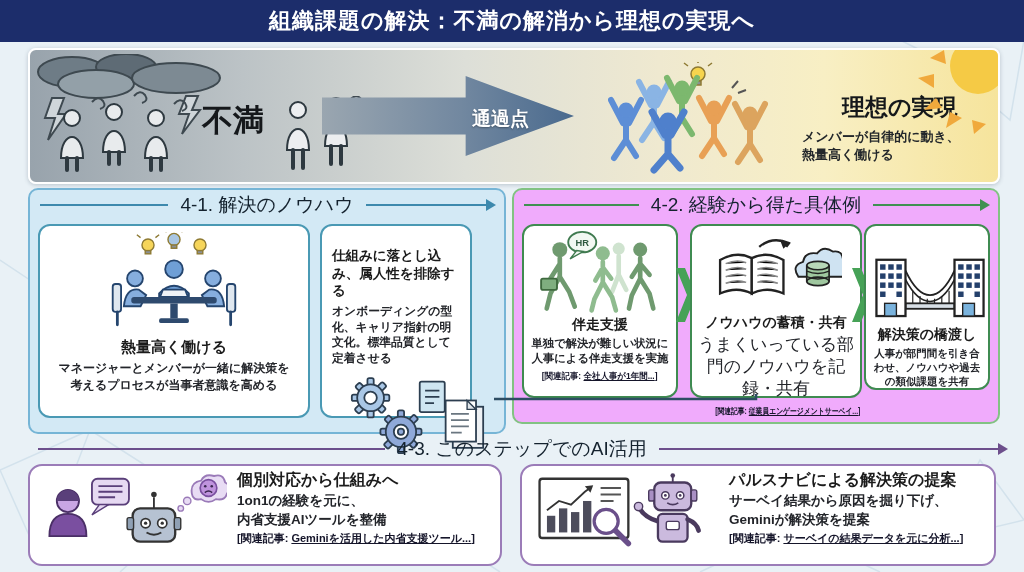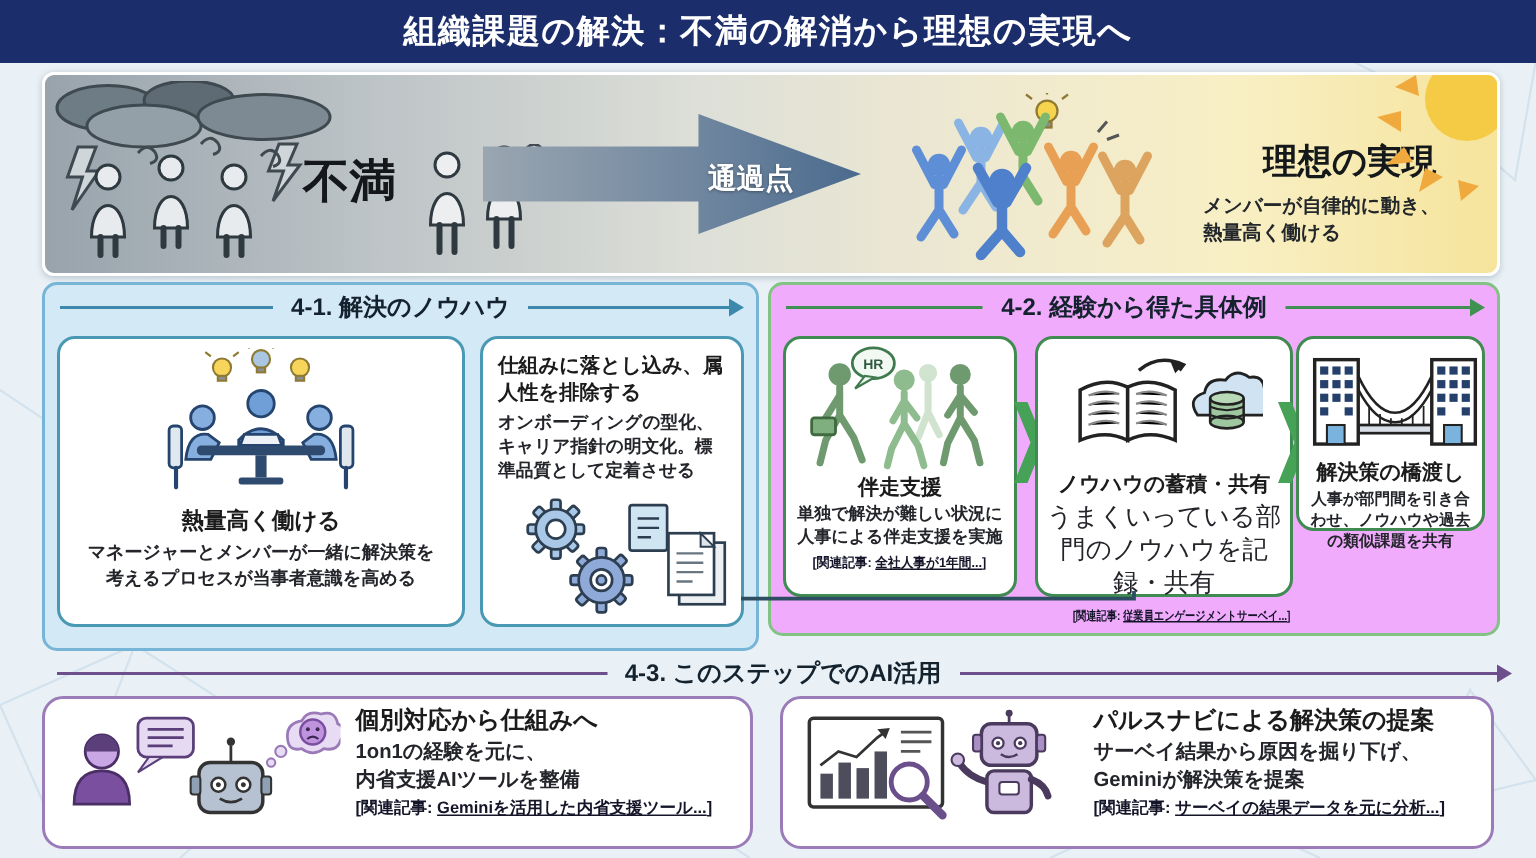--- a/index.html
+++ b/index.html
@@ -22,21 +22,21 @@
   .waypoint{position:absolute;left:408px;top:56px;width:125px;text-align:center;
           color:#fff;font-size:19px;font-weight:bold;text-shadow:0 1px 2px rgba(0,0,0,.35);}
   .goal{position:absolute;left:772px;top:42px;width:200px;}
   .goal .t{font-size:23px;font-weight:bold;color:#15181b;margin-left:40px;}
   .goal .s{margin-top:5px;width:168px;font-size:13px;font-weight:bold;line-height:1.35;color:#23272b;}
   
   .sec{position:absolute;border-radius:10px;z-index:2;}
   .sec41{left:28px;top:188px;width:474px;height:242px;background:#d3e9f5;border:2px solid #76b5d6;}
   .sec42{left:512px;top:188px;width:484px;height:232px;background:#f0abfc;border:2px solid #82c283;}
   .sec-header{display:flex;align-items:center;height:30px;padding:0 10px;}
-  .sec-header .htitle{margin:0 12px;font-size:16px;font-weight:bold;color:#14222e;white-space:nowrap;}
+  .sec-header .htitle{margin:0 12px;font-size:19px;font-weight:normal;color:#14222e;white-space:nowrap;}
   .hline{position:relative;flex:1;height:2.5px;background:var(--c);}
   .hline.harrow::after{content:"";position:absolute;right:-2px;top:50%;transform:translateY(-50%);
       border-left:10px solid var(--c);border-top:6px solid transparent;border-bottom:6px solid transparent;}
   .wbox{position:absolute;background:#fff;border-radius:12px;box-sizing:border-box;text-align:center;}
   .b41{border:2px solid #4a99b4;}
   .b42{border:2px solid #3f8b51;}
   .bt{font-weight:bold;}
   .chev{position:absolute;width:20px;height:54px;background:#46a257;
         clip-path:polygon(0 0,45% 0,100% 50%,45% 100%,0 100%,55% 50%);}
   .link-line{font-weight:bold;color:#15152a;display:inline-block;}
@@ -196,21 +196,21 @@
       <rect x="34" y="70" width="92" height="7" rx="3" fill="#2e4a6e"></rect>
       <rect x="76" y="77" width="8" height="16" fill="#2e4a6e"></rect>
       <rect x="64" y="93" width="32" height="5" rx="2" fill="#2e4a6e"></rect>
       <g stroke="#25456e" stroke-width="3" stroke-linecap="round">
         <path d="M19,86 L19,100 M141,86 L141,100"></path>
       </g>
     </svg>
     <div class="bt" style="font-size:15px;margin-top:2px">熱量高く働ける</div>
     <div style="font-size:12px;font-weight:bold;line-height:1.4;padding:3px 14px 0;color:#23252a">マネージャーとメンバーが一緒に解決策を考えるプロセスが当事者意識を高める</div>
   </div>
-  <div class="wbox b41" style="left:290px;top:34px;width:176px;height:194px;text-align:left;padding:9px 10px;">
+  <div class="wbox b41" style="left:290px;top:34px;width:152px;height:194px;text-align:left;padding:21px 10px;">
     <div class="bt" style="font-size:13.5px;line-height:1.3">仕組みに落とし込み、属人性を排除する</div>
     <div style="font-size:11.8px;font-weight:bold;line-height:1.35;margin-top:4px;color:#23252a">オンボーディングの型化、キャリア指針の明文化。標準品質として定着させる</div>
     <svg style="margin:4px auto 0;display:block" width="154" height="84" viewBox="0 0 170 94">
       <g fill="#a9c7e6" stroke="#2c3e50" stroke-width="2">
         <g>
           <rect x="38.5" y="8" width="7" height="9" rx="2"></rect>
             <rect x="38.5" y="43" width="7" height="9" rx="2"></rect>
           <rect x="21" y="26.5" width="9" height="7" rx="2"></rect>
             <rect x="54" y="26.5" width="9" height="7" rx="2"></rect>
           <rect x="38.5" y="8" width="7" height="9" rx="2" transform="rotate(45 42 30)"></rect>
@@ -299,21 +299,21 @@
       <g stroke="#888" stroke-width="1.6">
         <path d="M16,34 q12,-5 22,-1 M16,41 q12,-5 22,-1 M16,48 q12,-5 22,-1 M16,55 q12,-5 22,-1"></path>
         <path d="M72,34 q-12,-5 -22,-1 M72,41 q-12,-5 -22,-1 M72,48 q-12,-5 -22,-1 M72,55 q-12,-5 -22,-1"></path>
       </g>
     </svg>
     <div class="bt" style="font-size:14px">ノウハウの蓄積・共有</div>
     <div style="font-size:17px;font-weight:normal;line-height:1.3;margin-top:2px;color:#23252a">うまくいっている部門のノウハウを記録・共有</div>
     <div class="link-line" style="font-size:8.5px;white-space:nowrap;transform:scaleX(.8);transform-origin:center;margin-top:2px"><span>[関連記事: </span><span class="u">従業員エンゲージメントサーベイ...</span><span>]</span></div>
   </div>
   <div class="chev" style="left:338px;top:78px"></div>
-  <div class="wbox b42" style="left:350px;top:34px;width:126px;height:130px;padding:0 5px;">
+  <div class="wbox b42" style="left:350px;top:34px;width:126px;height:166px;padding:20px 5px;">
     <svg style="margin:2px auto 0" width="118" height="78" viewBox="0 0 130 84">
       <path d="M38,24 C55,60 75,60 92,24" fill="none" stroke="#222" stroke-width="2"></path>
       <path d="M38,34 C55,66 75,66 92,34" fill="none" stroke="#222" stroke-width="1.8"></path>
       <g stroke="#222" stroke-width="1.3">
           <path d="M46,46 v14 M54,52 v9 M62,55 v7 M70,55 v7 M78,52 v9 M86,46 v14"></path>
         </g>
       <rect x="38" y="60" width="54" height="6" fill="#d8dfe6" stroke="#222" stroke-width="2"></rect>
       <g stroke="#222" stroke-width="2.5">
         <rect x="6" y="12" width="32" height="62" fill="#fff"></rect>
         <rect x="92" y="12" width="32" height="62" fill="#fff"></rect>

